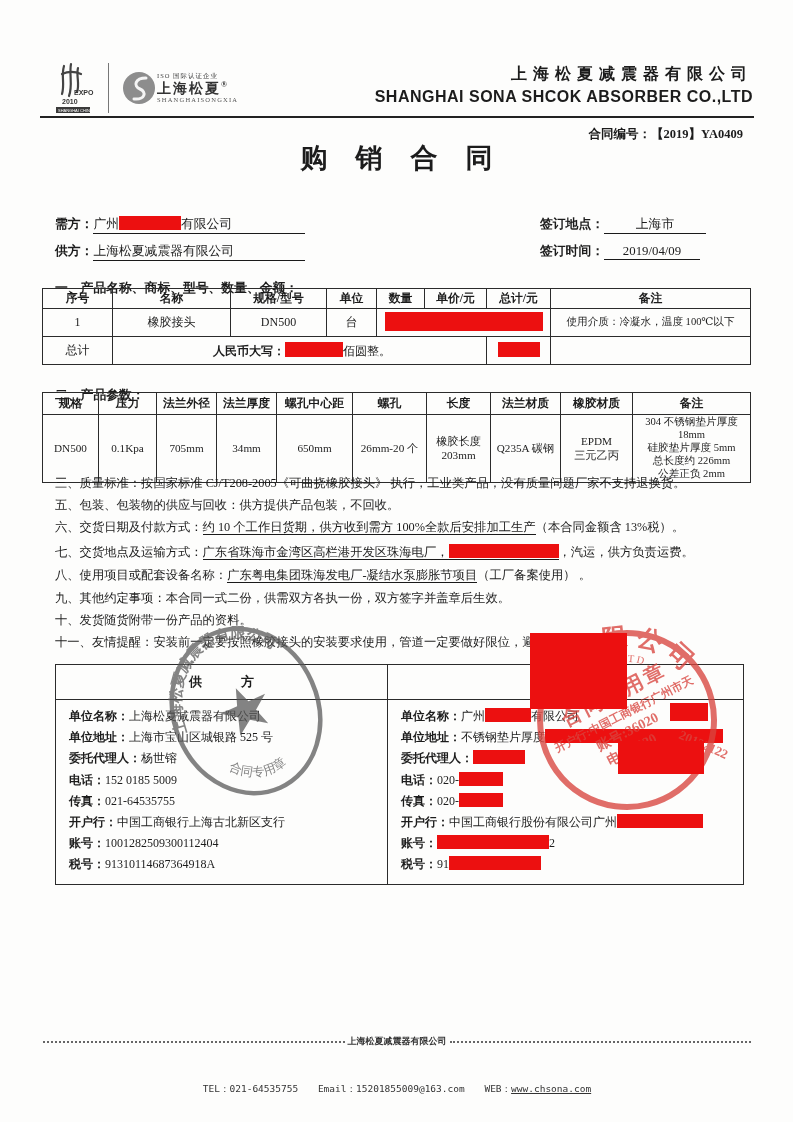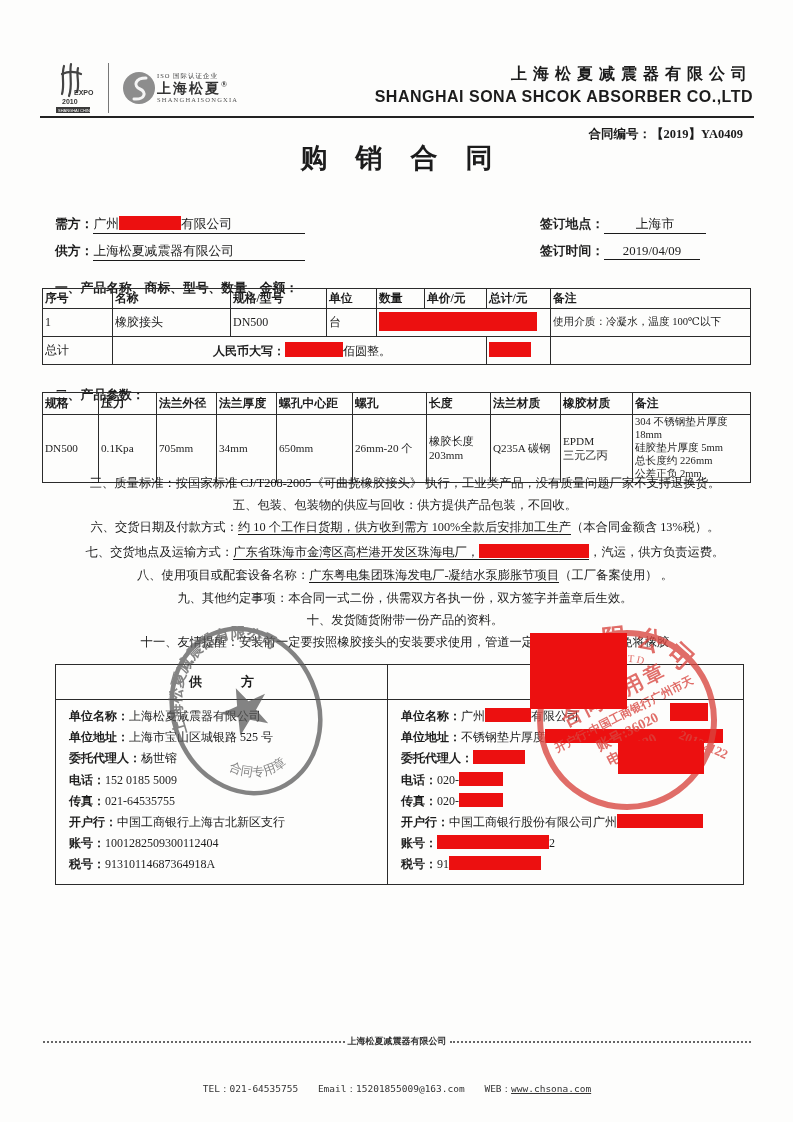--- a/index.html
+++ b/index.html
@@ -26,30 +26,30 @@
   
   .party-row{position:absolute;left:55px;width:700px;font-size:12.8px;white-space:nowrap;}
   .pr1{top:216px;} .pr2{top:243px;}
   .party-right{position:absolute;left:485px;top:0;}
   .val-buyer{width:212px;} .val-sup{width:212px;}
   .val-place{width:102px;text-align:center;} .val-date{width:96px;text-align:center;}
   .sec-h{position:absolute;left:55px;font-size:12.8px;font-weight:bold;margin-top:12px;}
   
   table{border-collapse:collapse;table-layout:fixed;}
   .dtab{position:absolute;left:42px;width:708px;font-size:12px;}
-  .dtab td,.dtab th{border:1px solid #2b2b2b;text-align:left;padding:1px 2px;overflow:hidden;}
+  .dtab td,.dtab th{border:1px solid #2b2b2b;text-align:center;padding:1px 2px;overflow:hidden;}
   .dtab th{font-weight:bold;font-size:11.8px;}
   .t1{top:288px;} .t1 .hr{height:20px;} .t1 .dr{height:28px;}
   .t2{top:392px;font-size:11.2px;} .t2 .hr{height:22px;} .t2 .dr{height:56px;}
   .pre{white-space:pre-line;line-height:1.25;}
   .remark-sm{font-size:10.6px;line-height:1.22;}
   .cap-cell{text-align:left !important;padding-left:100px !important;}
   
   .clauses{position:absolute;top:476px;left:55px;width:700px;}
-  .clause{font-size:12.3px;line-height:1.14;margin-bottom:8.2px;white-space:nowrap;text-align:center;}
+  .clause{font-size:12.3px;line-height:1.14;margin-bottom:8.2px;white-space:nowrap;}
   
   .sigtab{position:absolute;top:664px;left:55px;width:688px;font-size:12px;}
   .sigtab td{border:1.2px solid #2b2b2b;vertical-align:top;}
   .sig-head{height:32px;text-align:center;font-weight:bold;font-size:13px;vertical-align:middle !important;}
   .sig-body{padding:6px 4px 8px 13px !important;}
   .sig-line{line-height:21.2px;white-space:nowrap;}
   
   .footer-div{position:absolute;top:1035px;left:40px;width:714px;display:flex;align-items:center;font-size:9px;font-weight:bold;color:#333;}
   .dotline{flex:1;border-top:2px dotted #666;height:0;margin:0 3px;}
   .footer-contact{position:absolute;top:1083px;left:40px;width:714px;text-align:center;

